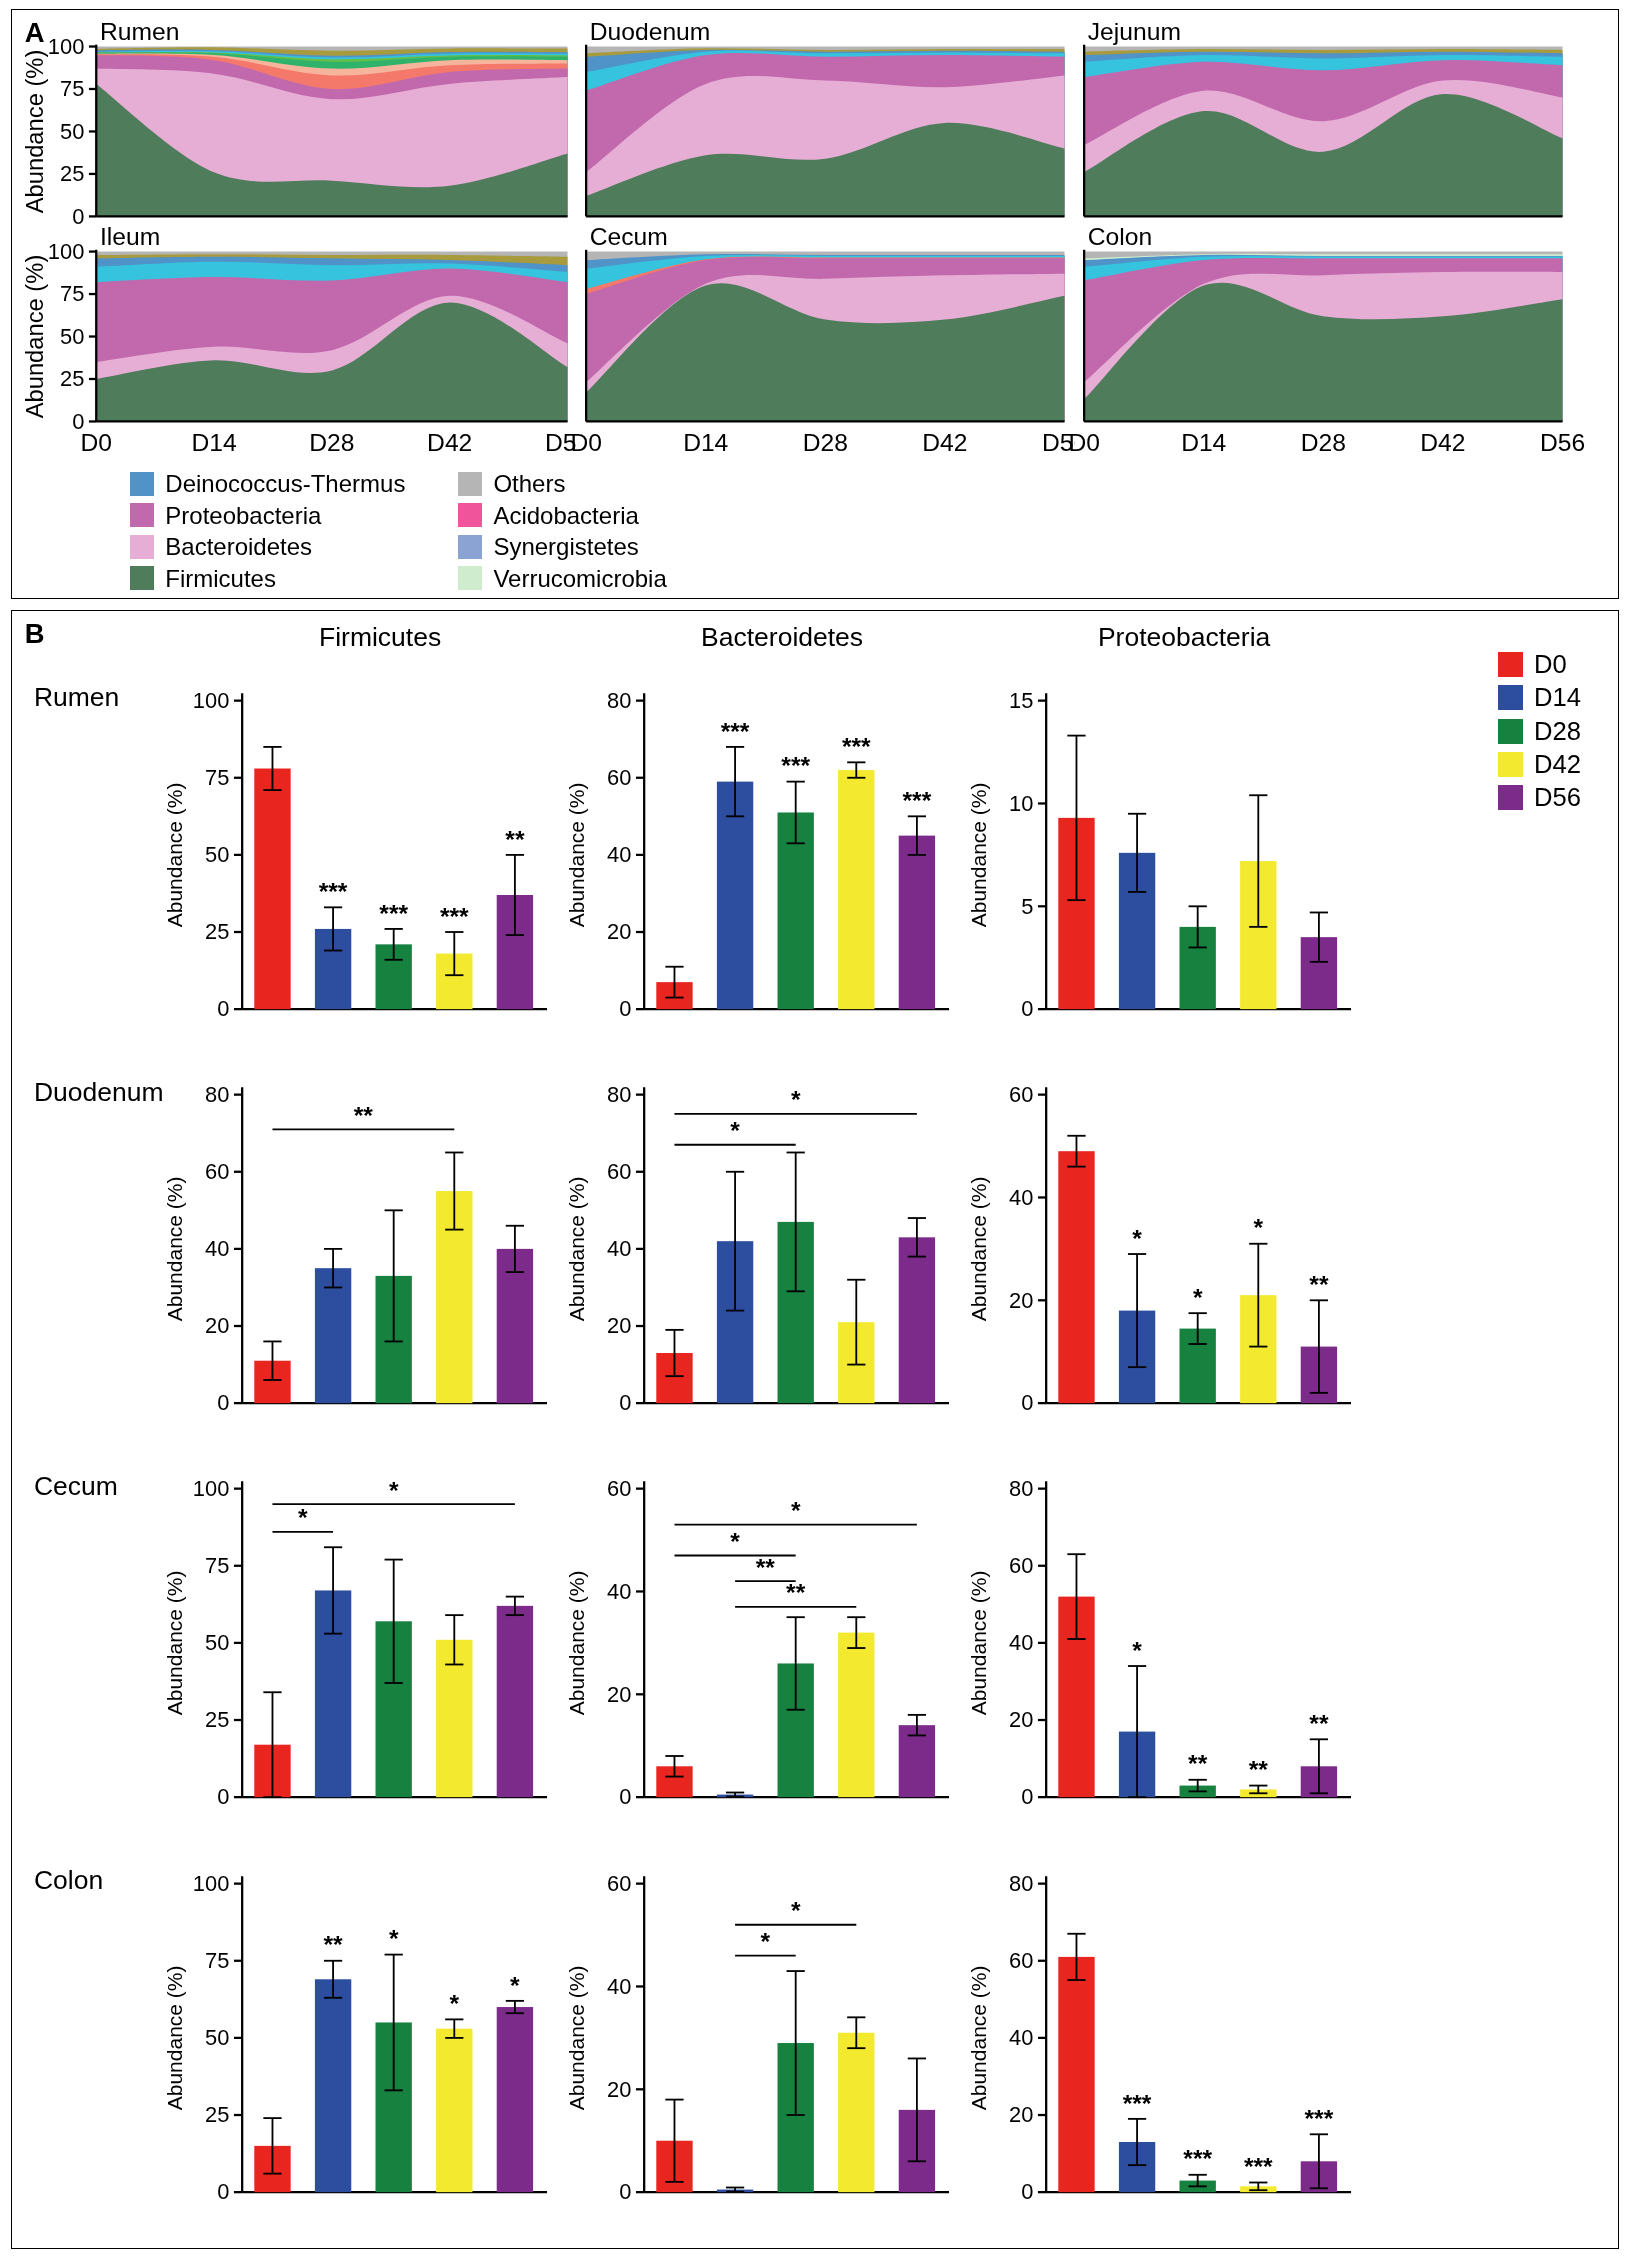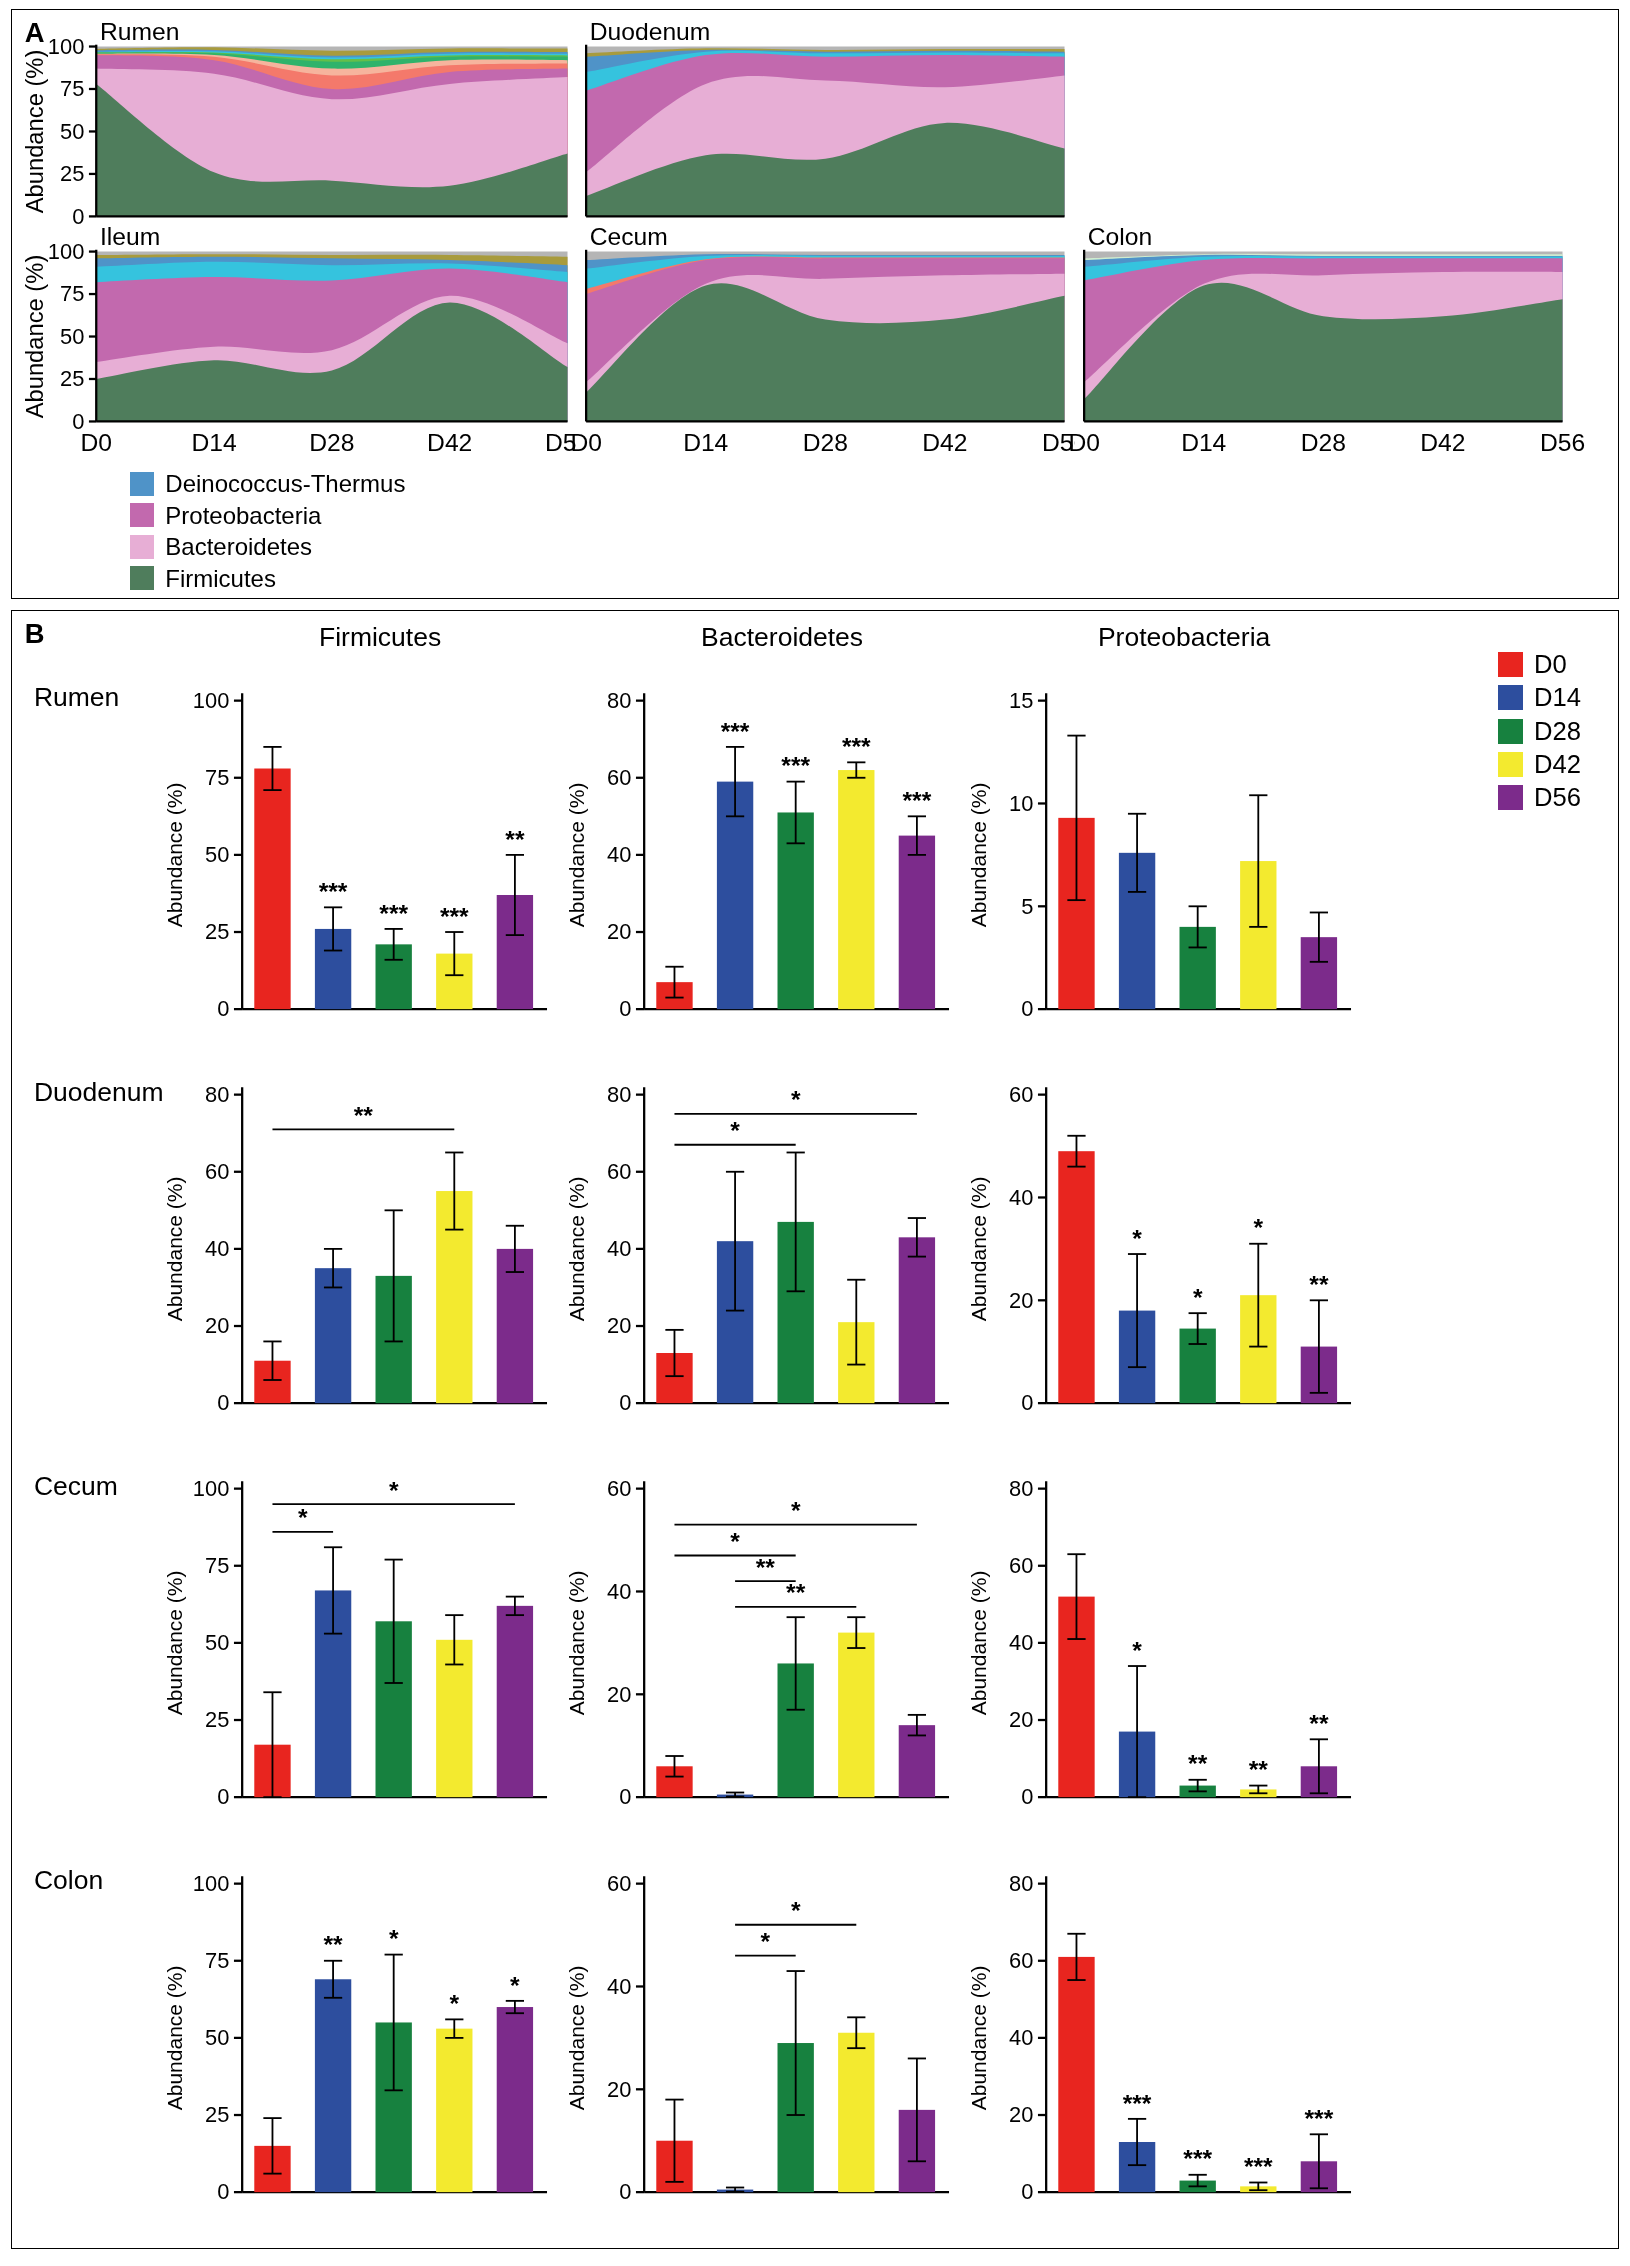--- a/index.html
+++ b/index.html
@@ -74,20 +74,34 @@
             <path d="M10,216 L10.0,57.9 C31.8,54.2 97.3,39.0 141.0,35.6 C184.7,32.2 228.3,37.3 272.0,37.4 C315.7,37.6 359.3,36.5 403.0,36.5 C446.7,36.5 512.2,37.3 534.0,37.4 L534,216 Z" fill="#35c3de"></path>
             <path d="M10,216 L10.0,78.4 C31.8,71.8 97.3,45.5 141.0,39.3 C184.7,33.1 228.3,41.2 272.0,41.2 C315.7,41.2 359.3,39.3 403.0,39.3 C446.7,39.3 512.2,40.9 534.0,41.2 L534,216 Z" fill="#c269ae"></path>
             <path d="M10,216 L10.0,167.6 C31.8,151.5 97.3,87.7 141.0,70.9 C184.7,54.2 228.3,66.6 272.0,67.2 C315.7,67.8 359.3,75.6 403.0,74.6 C446.7,73.7 512.2,63.8 534.0,61.6 L534,216 Z" fill="#e7aed5"></path>
             <path d="M10,216 L10.0,193.7 C31.8,186.2 97.3,155.9 141.0,149.0 C184.7,142.2 228.3,158.7 272.0,152.8 C315.7,146.9 359.3,115.6 403.0,113.7 C446.7,111.8 512.2,136.9 534.0,141.6 L534,216 Z" fill="#4f7d5c"></path>
             <line x1="10" y1="28" x2="10" y2="216" stroke="#000" stroke-width="2.5"></line>
             <line x1="10" y1="216" x2="534" y2="216" stroke="#000" stroke-width="2.5"></line>
             <text x="14" y="23" font-size="27">Duodenum</text>
           </svg>
         </div>
         <div class="stream-cell">
+          <svg width="493" height="203" viewBox="0 0 540 222">
+            <path d="M10,216 L10.0,30.0 C31.8,30.0 97.3,30.0 141.0,30.0 C184.7,30.0 228.3,30.0 272.0,30.0 C315.7,30.0 359.3,30.0 403.0,30.0 C446.7,30.0 512.2,30.0 534.0,30.0 L534,216 Z" fill="#b5b5b5"></path>
+            <path d="M10,216 L10.0,35.6 C31.8,35.1 97.3,33.1 141.0,32.8 C184.7,32.5 228.3,33.7 272.0,33.7 C315.7,33.7 359.3,32.8 403.0,32.8 C446.7,32.8 512.2,33.6 534.0,33.7 L534,216 Z" fill="#a89b3d"></path>
+            <path d="M10,216 L10.0,39.3 C31.8,38.7 97.3,35.9 141.0,35.6 C184.7,35.3 228.3,37.4 272.0,37.4 C315.7,37.4 359.3,35.6 403.0,35.6 C446.7,35.6 512.2,37.1 534.0,37.4 L534,216 Z" fill="#4f93c8"></path>
+            <path d="M10,216 L10.0,46.7 C31.8,45.5 97.3,39.9 141.0,39.3 C184.7,38.7 228.3,43.0 272.0,43.0 C315.7,43.0 359.3,39.6 403.0,39.3 C446.7,39.0 512.2,40.9 534.0,41.2 L534,216 Z" fill="#35c3de"></path>
+            <path d="M10,216 L10.0,63.5 C31.8,60.7 97.3,48.0 141.0,46.7 C184.7,45.5 228.3,56.4 272.0,56.0 C315.7,55.7 359.3,45.8 403.0,44.9 C446.7,43.9 512.2,49.5 534.0,50.5 L534,216 Z" fill="#c269ae"></path>
+            <path d="M10,216 L10.0,137.9 C31.8,128.0 97.3,82.7 141.0,78.4 C184.7,74.0 228.3,113.7 272.0,111.8 C315.7,110.0 359.3,71.5 403.0,67.2 C446.7,62.9 512.2,82.7 534.0,85.8 L534,216 Z" fill="#e7aed5"></path>
+            <path d="M10,216 L10.0,167.6 C31.8,156.5 97.3,104.4 141.0,100.7 C184.7,97.0 228.3,148.4 272.0,145.3 C315.7,142.2 359.3,84.6 403.0,82.1 C446.7,79.6 512.2,122.4 534.0,130.4 L534,216 Z" fill="#4f7d5c"></path>
+            <line x1="10" y1="28" x2="10" y2="216" stroke="#000" stroke-width="2.5"></line>
+            <line x1="10" y1="216" x2="534" y2="216" stroke="#000" stroke-width="2.5"></line>
+            <text x="14" y="23" font-size="27">Jejunum</text>
+          </svg>
+        </div>
+        <div class="stream-cell">
           <svg width="548" height="236" viewBox="0 0 600 258">
             <path d="M78,216 L78.0,30.0 C99.5,30.0 164.0,30.0 207.0,30.0 C250.0,30.0 293.0,30.0 336.0,30.0 C379.0,30.0 422.0,30.0 465.0,30.0 C508.0,30.0 572.5,30.0 594.0,30.0 L594,216 Z" fill="#b5b5b5"></path>
             <path d="M78,216 L78.0,33.7 C99.5,33.6 164.0,32.8 207.0,32.8 C250.0,32.8 293.0,33.6 336.0,33.7 C379.0,33.9 422.0,33.4 465.0,33.7 C508.0,34.0 572.5,35.3 594.0,35.6 L594,216 Z" fill="#a89b3d"></path>
             <path d="M78,216 L78.0,37.4 C99.5,37.1 164.0,35.6 207.0,35.6 C250.0,35.6 293.0,36.8 336.0,37.4 C379.0,38.1 422.0,38.1 465.0,39.3 C508.0,40.5 572.5,43.9 594.0,44.9 L594,216 Z" fill="#4f93c8"></path>
             <path d="M78,216 L78.0,46.7 C99.5,45.8 164.0,41.5 207.0,41.2 C250.0,40.9 293.0,44.6 336.0,44.9 C379.0,45.2 422.0,41.8 465.0,43.0 C508.0,44.3 572.5,50.8 594.0,52.3 L594,216 Z" fill="#35c3de"></path>
             <path d="M78,216 L78.0,63.5 C99.5,62.6 164.0,58.2 207.0,57.9 C250.0,57.6 293.0,63.2 336.0,61.6 C379.0,60.1 422.0,48.3 465.0,48.6 C508.0,48.9 572.5,61.0 594.0,63.5 L594,216 Z" fill="#c269ae"></path>
             <path d="M78,216 L78.0,150.9 C99.5,148.1 164.0,136.3 207.0,134.2 C250.0,132.0 293.0,147.2 336.0,137.9 C379.0,128.6 422.0,79.6 465.0,78.4 C508.0,77.1 572.5,121.8 594.0,130.4 L594,216 Z" fill="#e7aed5"></path>
             <path d="M78,216 L78.0,169.5 C99.5,166.1 164.0,150.6 207.0,149.0 C250.0,147.5 293.0,170.7 336.0,160.2 C379.0,149.7 422.0,86.4 465.0,85.8 C508.0,85.2 572.5,144.7 594.0,156.5 L594,216 Z" fill="#4f7d5c"></path>
             <line x1="78" y1="28" x2="78" y2="216" stroke="#000" stroke-width="2.5"></line>
             <line x1="78" y1="216" x2="594" y2="216" stroke="#000" stroke-width="2.5"></line>
@@ -161,20 +175,38 @@
           </div>
           <div class="legend-item">
             <span class="swatch" style="background: rgb(231, 174, 213);"></span>
             <span>Bacteroidetes</span>
           </div>
           <div class="legend-item">
             <span class="swatch" style="background: rgb(79, 125, 92);"></span>
             <span>Firmicutes</span>
           </div>
         </div>
+        <div class="legend-col">
+          <div class="legend-item">
+            <span class="swatch" style="background: rgb(181, 181, 181);"></span>
+            <span>Others</span>
+          </div>
+          <div class="legend-item">
+            <span class="swatch" style="background: rgb(240, 85, 156);"></span>
+            <span>Acidobacteria</span>
+          </div>
+          <div class="legend-item">
+            <span class="swatch" style="background: rgb(139, 163, 211);"></span>
+            <span>Synergistetes</span>
+          </div>
+          <div class="legend-item">
+            <span class="swatch" style="background: rgb(207, 236, 207);"></span>
+            <span>Verrucomicrobia</span>
+          </div>
+        </div>
       </div>
   </section>
 
   <section class="panel panel-b">
     <div class="panel-label">B</div>
     <div class="bar-header">
       <div class="row-gutter"></div>
       <div class="col-title">Firmicutes</div>
       <div class="col-title">Bacteroidetes</div>
       <div class="col-title">Proteobacteria</div>

